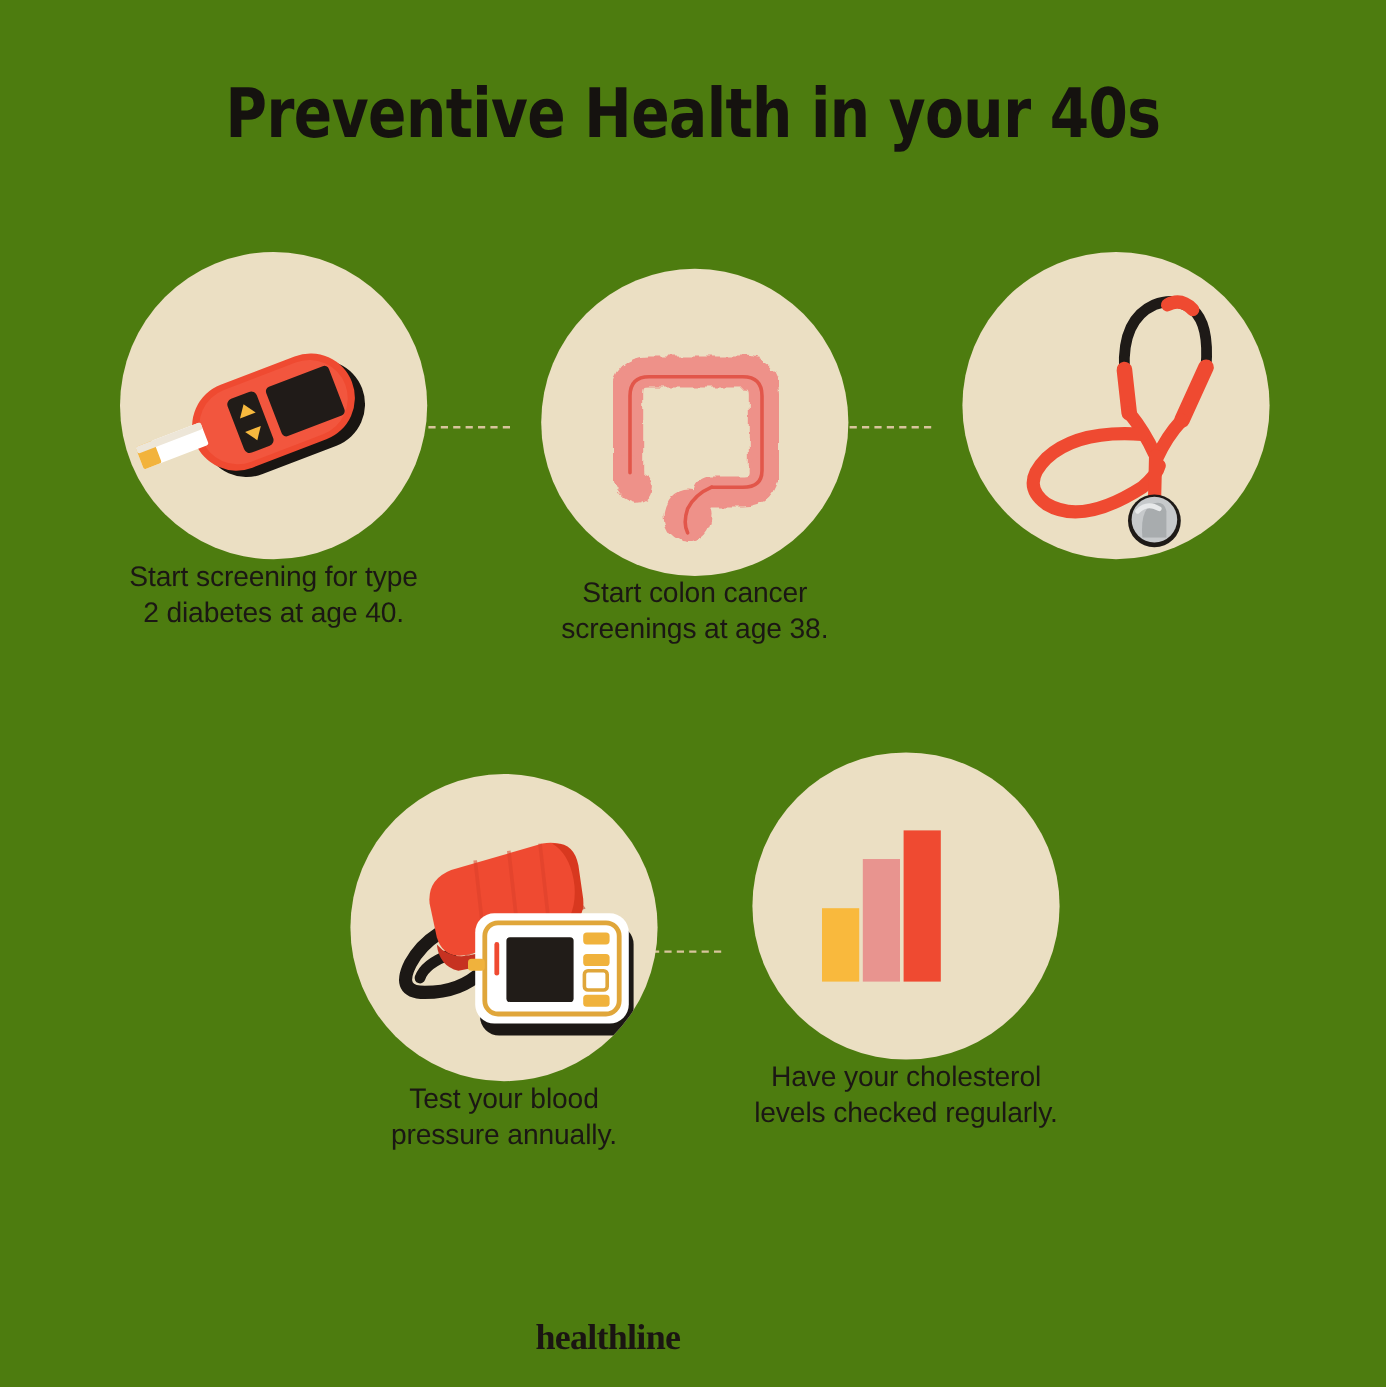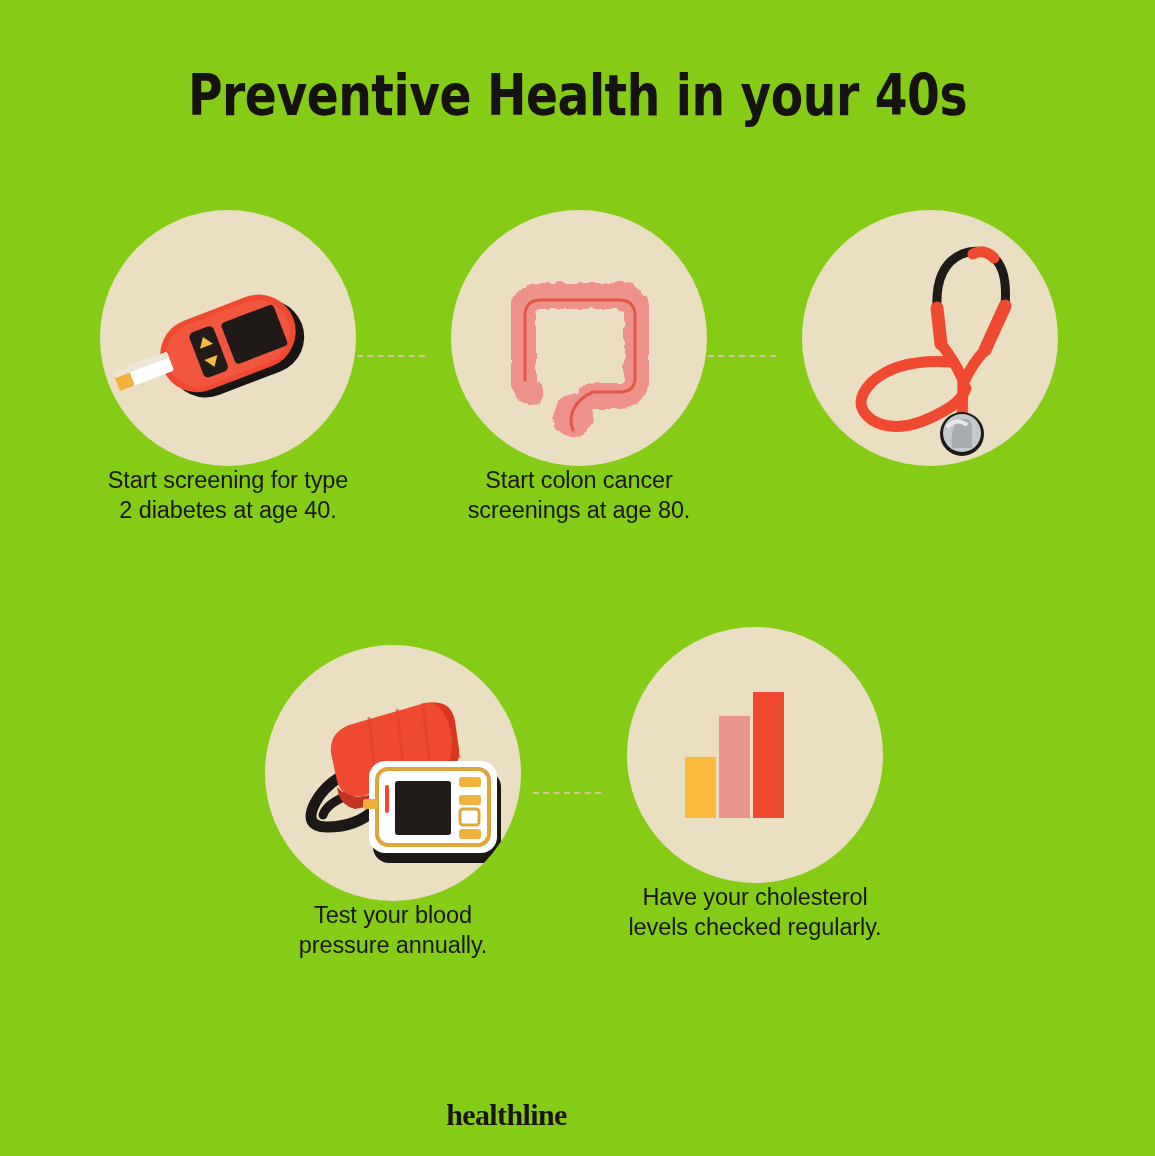--- a/index.html
+++ b/index.html
@@ -10,21 +10,21 @@
     width: 1155px;
     height: 1156px;
     background: #F9F2E3;
     font-family: "Liberation Sans", sans-serif;
     overflow: hidden;
     position: relative;
   }
   .infographic {
     position: absolute;
     inset: 0;
-    background: #84cc16;
+    background: #4d7c0f;
   }
 
   
   .title {
     position: absolute;
     left: 0;
     top: 62px;
     width: 1155px;
     text-align: center;
     font-family: "Liberation Sans Narrow", "DejaVu Sans Condensed", "Liberation Sans", sans-serif;
@@ -53,23 +53,23 @@
   .caption {
     text-align: center;
     font-size: 23.5px;
     line-height: 1.27;
     color: #1B1714;
     letter-spacing: -0.1px;
   }
 
   
   #item-diabetes    { left: 73px;  top: 210px; }
-  #item-colon       { left: 424px; top: 210px; }
+  #item-colon       { left: 424px; top: 224px; }
   #item-checkup     { left: 775px; top: 210px; }
-  #item-bp          { left: 238px; top: 645px; }
+  #item-bp          { left: 265px; top: 645px; }
   #item-cholesterol { left: 600px; top: 627px; }
 
   
   .dash {
     position: absolute;
     height: 0;
     border-top: 2px dashed #D8C49C;
   }
   #dash-1 { left: 357px; top: 355px; width: 68px; }
   #dash-2 { left: 708px; top: 355px; width: 68px; }
@@ -152,21 +152,21 @@
           <path d="M140 186 Q120 184 114 196 Q108 212 116 224 Q124 234 128 222 Q134 206 142 198 Z" fill="#EE9189"></path>
           <ellipse cx="122" cy="206" rx="20" ry="22" fill="#EE9189"></ellipse>
         </g>
 
         <path d="M74 170 L74 106 Q74 90 90 90 L168 90 Q184 90 184 106 L184 168 Q184 182 168 182 L142 182" fill="none" stroke="#E2564A" stroke-width="3" stroke-linecap="round"></path>
         <path d="M142 182 Q128 188 122 200 Q118 212 122 220" fill="none" stroke="#E2564A" stroke-width="3" stroke-linecap="round"></path>
       </svg>
     </div>
     <div class="caption">
       <div>Start colon cancer</div>
-      <div>screenings at age 80.</div>
+      <div>screenings at age 38.</div>
     </div>
   </div>
 
   <div class="item" id="item-checkup">
     <div class="circle">
       <svg class="icon-svg" viewBox="0 0 256 256">
 
         <path d="M135 98 Q133 56 160 44 Q178 37 192 48" fill="none" stroke="#1E1A17" stroke-width="9" stroke-linecap="round"></path>
         <path d="M192 48 Q206 60 203 96" fill="none" stroke="#1E1A17" stroke-width="9" stroke-linecap="round"></path>
 

